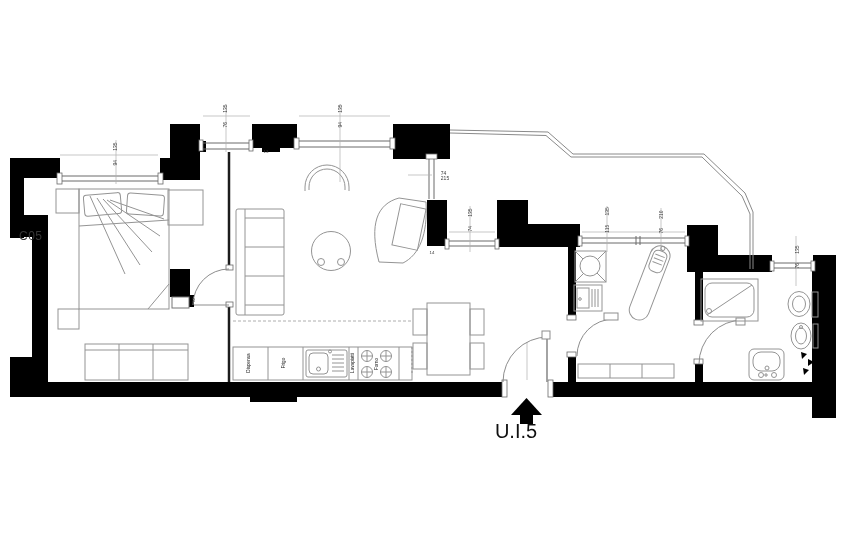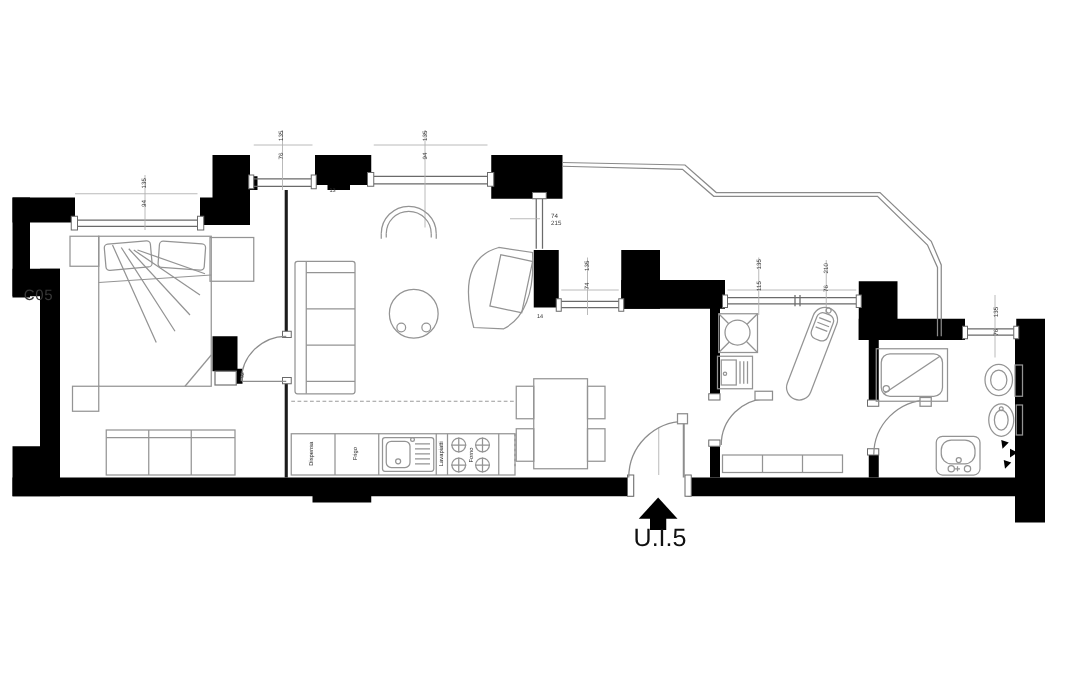--- a/index.html
+++ b/index.html
@@ -23,21 +23,21 @@
   .klabel{
     position:absolute;white-space:nowrap;font-size:8px;color:#222;
     transform:translate(-50%,-50%) rotate(-90deg) scale(0.58);
   }
   .mark{
     position:absolute;font-size:8px;color:#333;white-space:nowrap;
     transform:translate(-50%,-50%) scale(0.55);
   }
   .mark.rot{transform:translate(-50%,-50%) rotate(-90deg) scale(0.5);}
   .block-label{left:19px;top:217px;font-size:12px;letter-spacing:.5px;color:#383838;}
-  .entrance-label{left:500px;top:408px;width:56px;text-align:center;font-size:20px;color:#101010;}
+  .entrance-label{left:488px;top:408px;width:56px;text-align:center;font-size:20px;color:#101010;}
 </style>
 </head>
 <body>
 
 <div class="plan">
 
   <svg width="853" height="560" viewBox="0 0 853 560">
 
     <g fill="#000">
       <rect x="10" y="146" width="50" height="20"></rect>

